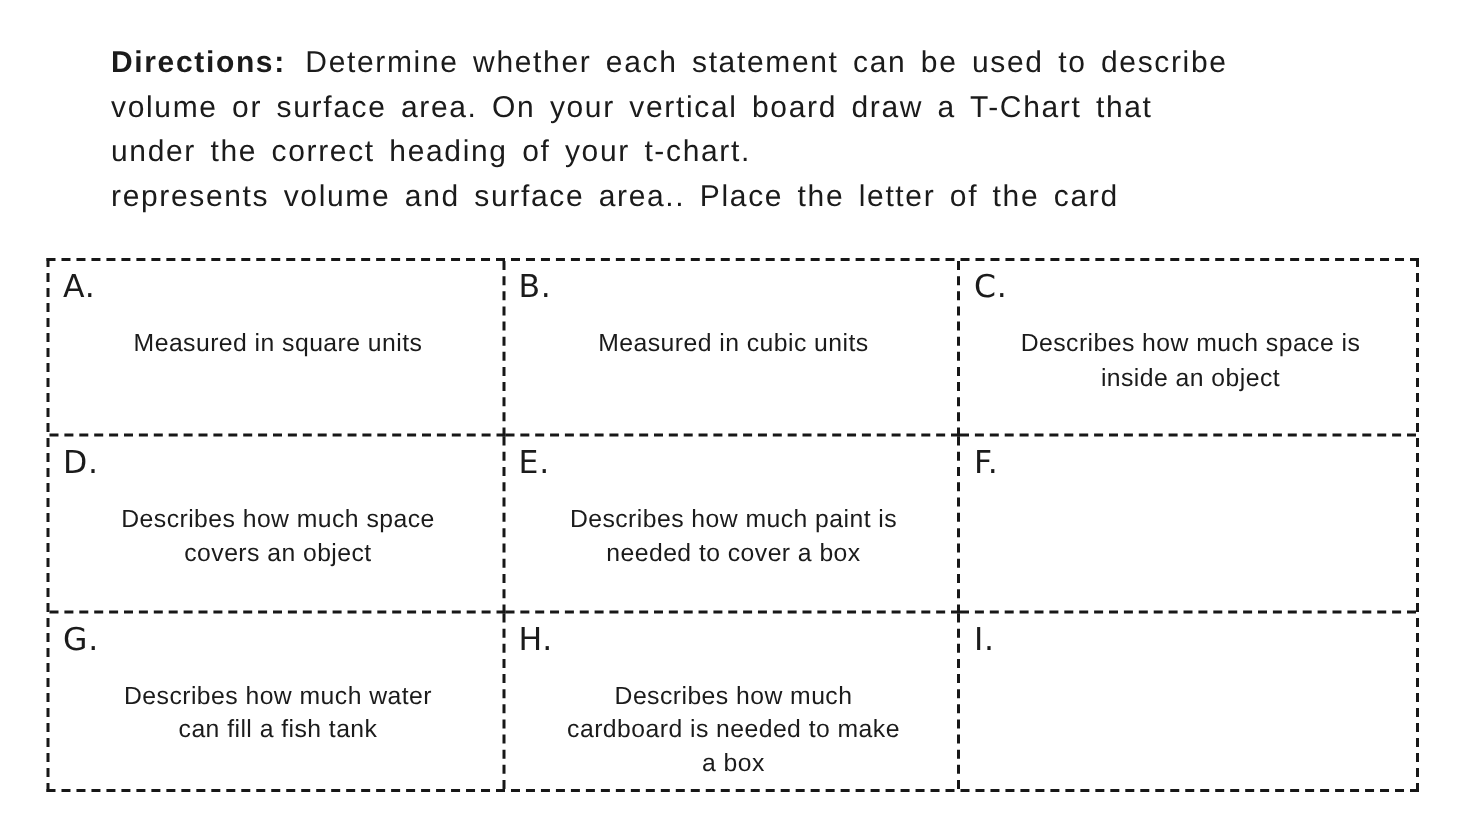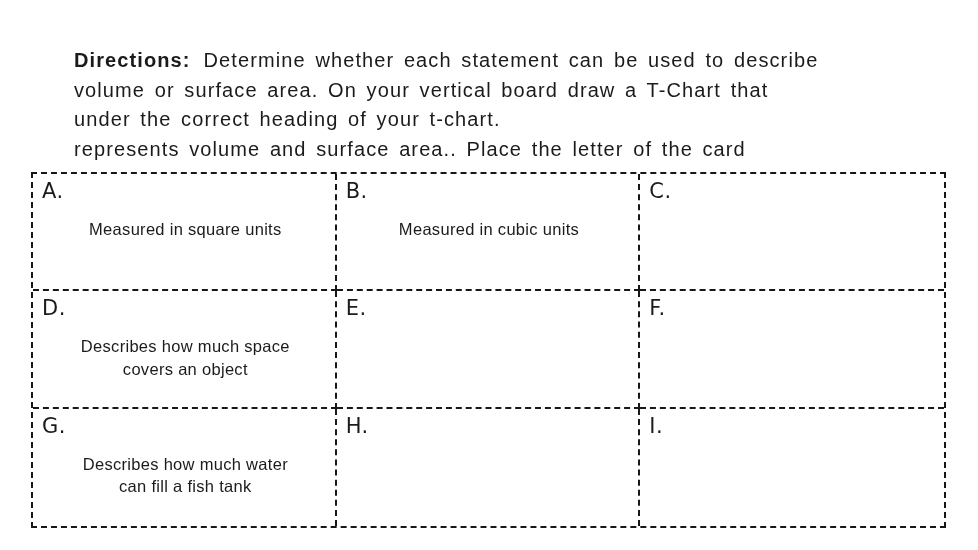--- a/index.html
+++ b/index.html
@@ -13,21 +13,21 @@
     position: relative;
     font-family: "Liberation Sans", sans-serif;
     color: #1b1b1b;
     overflow: hidden;
   }
 
   
   .directions {
     position: absolute;
     left: 74px;
-    top: 46px;
+    top: 28px;
     width: 850px;
     font-size: 20px;
     line-height: 29.5px;
     letter-spacing: 1.1px;
     word-spacing: 3px;
   }
   .dir-label {
     font-weight: 700;
     margin-right: 13px;
   }
@@ -86,36 +86,43 @@
   <div class="card">
     <div class="card-letter">A.</div>
     <div class="card-text">Measured in square units</div>
   </div>
   <div class="card">
     <div class="card-letter">B.</div>
     <div class="card-text">Measured in cubic units</div>
   </div>
   <div class="card">
     <div class="card-letter">C.</div>
+    <div class="card-text">Describes how much space is
+inside an object</div>
   </div>
   <div class="card">
     <div class="card-letter">D.</div>
     <div class="card-text">Describes how much space
 covers an object</div>
   </div>
   <div class="card">
     <div class="card-letter">E.</div>
+    <div class="card-text">Describes how much paint is
+needed to cover a box</div>
   </div>
   <div class="card">
     <div class="card-letter">F.</div>
   </div>
   <div class="card">
     <div class="card-letter">G.</div>
     <div class="card-text">Describes how much water
 can fill a fish tank</div>
   </div>
   <div class="card">
     <div class="card-letter">H.</div>
+    <div class="card-text">Describes how much
+cardboard is needed to make
+a box</div>
   </div>
   <div class="card">
     <div class="card-letter">I.</div>
   </div>
 </div>
 
 </body></html>

